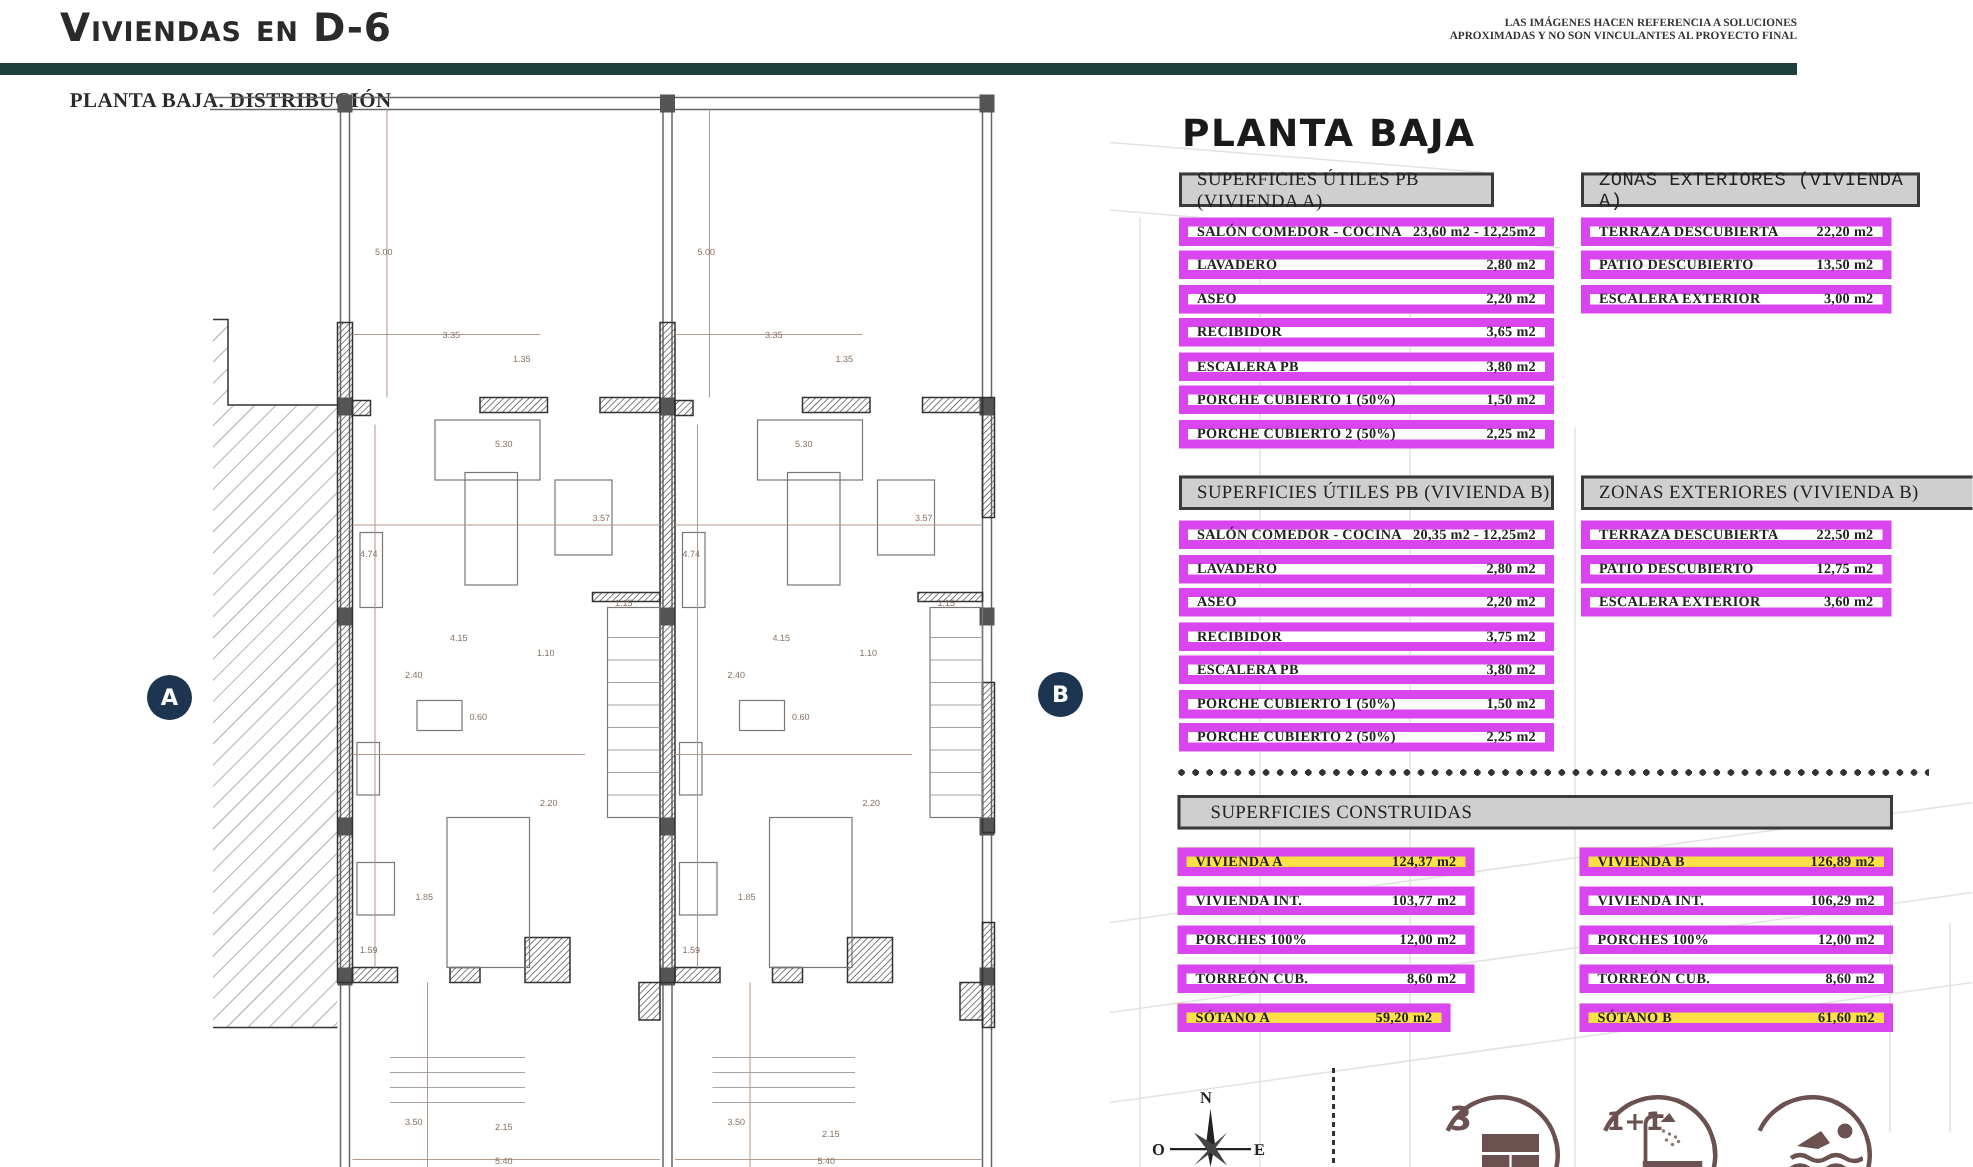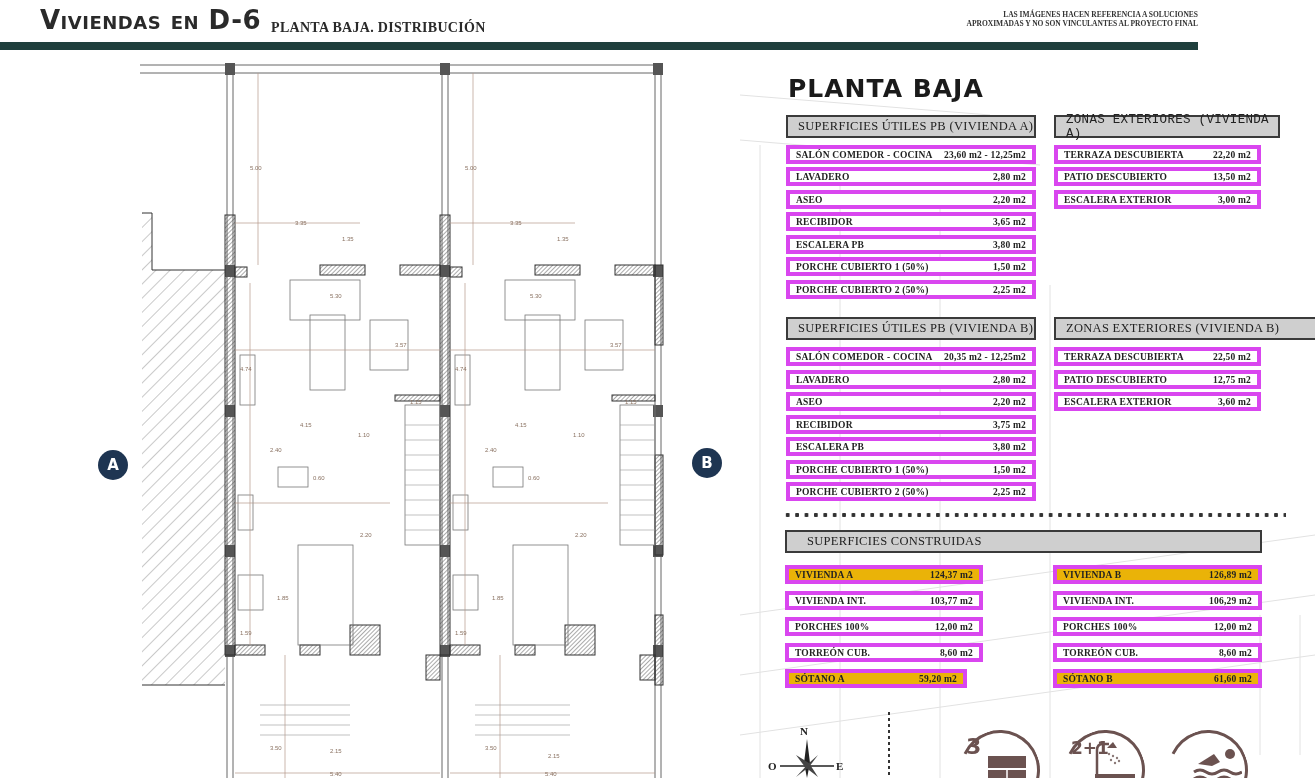--- a/index.html
+++ b/index.html
@@ -1,38 +1,38 @@
 <!DOCTYPE html>
 <html><head>
 <meta charset="utf-8">
 <style>
   * { box-sizing: border-box; margin: 0; padding: 0; }
   html, body { width: 1315px; height: 778px; overflow: hidden; background: #ffffff; }
   body { position: relative; font-family: "Liberation Sans", sans-serif; color: #222; }
 
   
-  .title { position: absolute; left: 40px; top: 4px; display: flex; align-items: center; gap: 10px; white-space: nowrap; }
+  .title { position: absolute; left: 40px; top: 4px; display: flex; align-items: flex-end; gap: 10px; white-space: nowrap; flex-direction: column; }
   .title-main { font-family: "DejaVu Sans", sans-serif; font-weight: bold; font-size: 26px; letter-spacing: 0.5px; color: #2a2a2a; font-variant: small-caps; }
   .title-sub { font-family: "Liberation Serif", serif; font-weight: bold; font-size: 14px; color: #2a2a2a; letter-spacing: 0.3px; margin-top: 16px; }
   .disclaimer { position: absolute; right: 117px; top: 11px; text-align: right; font-family: Liberation Serif, serif; font-size: 7.5px; line-height: 8.5px; color: #333; font-weight: bold; }
   .header-bar { position: absolute; left: 0; top: 42px; width: 1198px; height: 8px; background: #1f3f3d; }
 
   
   .plan { position: absolute; left: 130px; top: 55px; width: 560px; height: 723px; }
   .marker { position: absolute; width: 30px; height: 30px; border-radius: 50%; background: #1e3552; color: #fff; font-family: "DejaVu Sans", sans-serif; font-weight: bold; font-size: 15px; display: flex; align-items: center; justify-content: center; }
   .marker-a { left: 98px; top: 450px; }
   .marker-b { left: 692px; top: 448px; }
 
   
   .panel-bg { position: absolute; left: 740px; top: 55px; width: 575px; height: 723px; }
   .section-title { position: absolute; left: 788px; top: 74px; font-family: "DejaVu Sans", sans-serif; font-weight: bold; font-size: 25px; letter-spacing: 1px; color: #1a1a1a; }
 
   .hdr { position: absolute; height: 23px; background: #cfcfcf; border: 2px solid #3a3a3a; font-family: "Liberation Serif", serif; font-size: 12.5px; color: #222; display: flex; align-items: center; padding-left: 10px; letter-spacing: 0.3px; }
-  .row { position: absolute; height: 19px; background: #fff; border: 4px solid #d946ef; font-family: "Liberation Serif", serif; font-weight: bold; font-size: 9.5px; color: #222; display: flex; align-items: center; justify-content: space-between; padding: 0 6px; letter-spacing: 0.2px; white-space: nowrap; }
-  .row.grey { background: #eab308; }
+  .row { position: absolute; height: 19px; background: #fff; border: 6px solid #d946ef; font-family: "Liberation Serif", serif; font-weight: bold; font-size: 9.5px; color: #222; display: flex; align-items: center; justify-content: space-between; padding: 0 6px; letter-spacing: 0.2px; white-space: nowrap; }
+  .row.grey { background: #fde047; }
   .row .val { font-weight: bold; }
 
   .dots { position: absolute; left: 783px; top: 512px; width: 503px; height: 6px; background-image: radial-gradient(circle, #333 2px, transparent 2.3px); background-size: 9.4px 6px; background-repeat: repeat-x; }
 
   
   .compass { position: absolute; left: 768px; top: 725px; width: 80px; height: 53px; }
   .dash-v { position: absolute; left: 888px; top: 712px; width: 2px; height: 66px; background-image: linear-gradient(#333 55%, transparent 45%); background-size: 2px 6px; }
   .feature { position: absolute; width: 80px; height: 60px; }
   .feature .arc { position: absolute; left: 0; top: 0; width: 80px; height: 80px; border-radius: 50%; border: 3px solid #6b5250; border-bottom-color: transparent; border-left-color: transparent; transform: rotate(-20deg); }
   .feature .num { position: absolute; font-family: "DejaVu Sans", sans-serif; font-weight: bold; color: #6b5250; }
@@ -231,21 +231,21 @@
     <line x1="0" y1="560" x2="575" y2="480"></line>
       <line x1="0" y1="620" x2="575" y2="540"></line>
     <line x1="0" y1="680" x2="575" y2="600"></line>
       <line x1="520" y1="560" x2="520" y2="700"></line>
     <line x1="560" y1="560" x2="560" y2="700"></line>
   </g>
 </svg>
 
 <div class="section-title">PLANTA BAJA</div>
 
-<div class="hdr" style="left:786px; top:115px; width:250px;">SUPERFICIES ÚTILES PB (VIVIENDA A)</div>
+<div class="hdr" style="left:786px; top:115px; width:210px;">SUPERFICIES ÚTILES PB (VIVIENDA A)</div>
 <div class="row" style="left:786px; top:145px; width:250px;">
     <span>SALÓN COMEDOR  - COCINA</span>
     <span class="val">23,60 m2 - 12,25m2</span>
   </div>
 <div class="row" style="left:786px; top:167px; width:250px;">
     <span>LAVADERO</span>
     <span class="val">2,80 m2</span>
   </div>
 <div class="row" style="left:786px; top:190px; width:250px;">
     <span>ASEO</span>
@@ -390,21 +390,21 @@
   <div class="arc"></div>
   <span class="num" style="left:6px; top:4px; font-size:22px;">3</span>
   <svg style="position:absolute; left:28px; top:22px;" width="40" height="26">
     <rect x="0" y="4" width="38" height="12" fill="#6b5250"></rect>
     <rect x="0" y="18" width="38" height="8" fill="#6b5250"></rect>
     <line x1="19" y1="18" x2="19" y2="26" stroke="#fff" stroke-width="1.5"></line>
   </svg>
 </div>
 <div class="feature" style="left:1065px; top:730px;">
   <div class="arc"></div>
-  <span class="num" style="left:6px; top:8px; font-size:17px;">2+1</span>
+  <span class="num" style="left:6px; top:8px; font-size:17px;">1+1</span>
   <svg style="position:absolute; left:30px; top:10px;" width="40" height="40">
     <path d="M2 40 L2 10 Q2 4 8 4 L14 4" fill="none" stroke="#6b5250" stroke-width="2.5"></path>
     <path d="M12 8 L22 8 L18 2 Z" fill="#6b5250"></path>
     <g fill="#8c7a78">
         <circle cx="14" cy="14" r="1.2"></circle>
         <circle cx="18" cy="16" r="1.2"></circle>
         <circle cx="22" cy="18" r="1.2"></circle>
         <circle cx="16" cy="20" r="1.2"></circle>
         <circle cx="20" cy="23" r="1.2"></circle>
         <circle cx="24" cy="21" r="1.2"></circle>

